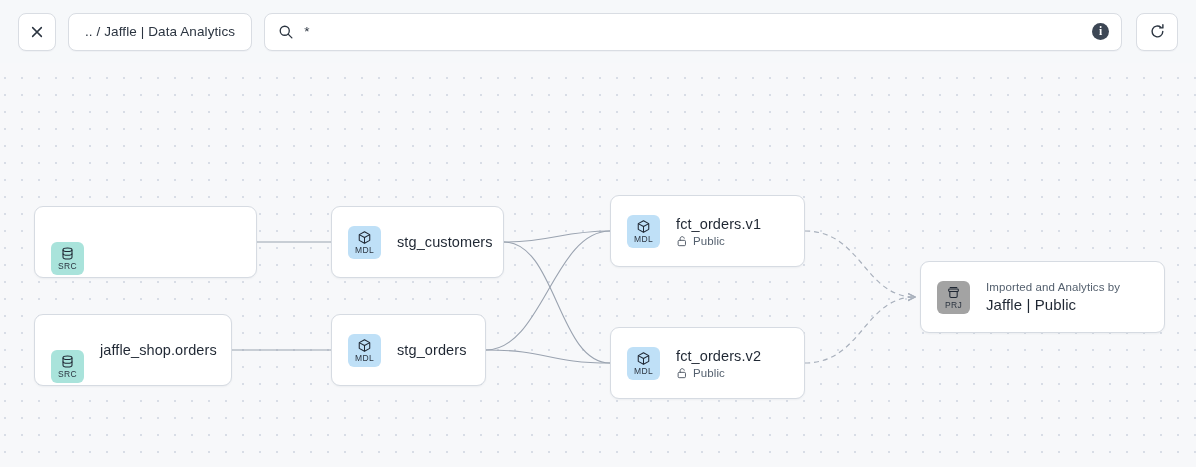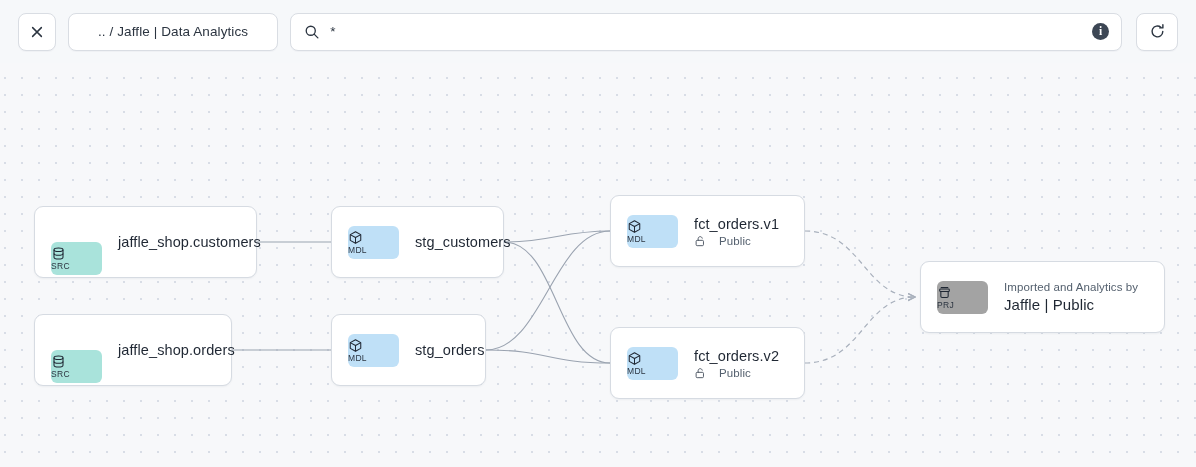--- a/index.html
+++ b/index.html
@@ -55,21 +55,21 @@
     cursor: pointer;
     color: #2b3440;
     flex: none;
     box-shadow: 0 1px 1px rgba(20,30,50,.03);
   }
 
   .close-btn { width: 38px; }
   .refresh-btn { width: 42px; margin-left: 2px; }
 
   .breadcrumb {
-    padding: 0 29px;
+    padding: 0 16px;
     font-size: 13.5px;
     color: #2b3440;
     white-space: nowrap;
     letter-spacing: .1px;
   }
 
   .search-wrap {
     flex: 1 1 auto;
     height: 38px;
     background: #ffffff;
@@ -121,24 +121,25 @@
     display: flex;
     align-items: center;
     padding: 0 16px;
     gap: 16px;
     box-shadow: 0 1px 2px rgba(20,30,50,.05);
     cursor: pointer;
     z-index: 12;
   }
 
   .badge {
-    width: 51px; height: 33px;
+    width: 33px; height: 33px;
     border-radius: 6px;
     display: flex;
     flex-direction: column;
+    align-items: center;
     justify-content: center;
     flex: none;
     gap: 0px;
   }
   .badge svg { display: block; }
   .badge-text {
     font-size: 8.5px;
     letter-spacing: .3px;
     color: #2b3440;
     font-family: "Liberation Sans", sans-serif;
@@ -152,21 +153,21 @@
   .node-body { display: flex; flex-direction: column; justify-content: flex-end; gap: 3px; min-width: 0; }
   .node-title {
     font-size: 14.5px;
     color: #1f2733;
     white-space: nowrap;
     letter-spacing: .1px;
   }
   .node-sub {
     display: flex;
     align-items: center;
-    gap: 13px;
+    gap: 5px;
     font-size: 12px;
     color: #4b5563;
     white-space: nowrap;
   }
   .sub-label-small {
     font-size: 11.5px;
     color: #54606e;
     white-space: nowrap;
     letter-spacing: .1px;
   }
@@ -206,23 +207,20 @@
     </svg>
 
     <div class="node" style="left:34px; top:206px; width:223px; height:72px;">
       <div class="badge badge-src">
         <svg width="15" height="15" viewBox="0 0 20 20">
           <ellipse cx="10" cy="5" rx="6" ry="2.4" fill="none" stroke="#1f2733" stroke-width="1.4"></ellipse>
           <path d="M4,5 L4,15 C4,16.3 6.7,17.4 10,17.4 C13.3,17.4 16,16.3 16,15 L16,5" fill="none" stroke="#1f2733" stroke-width="1.4"></path>
           <path d="M4,10 C4,11.3 6.7,12.4 10,12.4 C13.3,12.4 16,11.3 16,10" fill="none" stroke="#1f2733" stroke-width="1.4"></path>
         </svg>
         <span class="badge-text">SRC</span>
-      </div>
-      <div class="node-body">
-        <div class="node-title">jaffle_shop.customers</div>
       </div>
     </div>
 
     <div class="node" style="left:34px; top:314px; width:198px; height:72px;">
       <div class="badge badge-src">
         <svg width="15" height="15" viewBox="0 0 20 20">
           <ellipse cx="10" cy="5" rx="6" ry="2.4" fill="none" stroke="#1f2733" stroke-width="1.4"></ellipse>
           <path d="M4,5 L4,15 C4,16.3 6.7,17.4 10,17.4 C13.3,17.4 16,16.3 16,15 L16,5" fill="none" stroke="#1f2733" stroke-width="1.4"></path>
           <path d="M4,10 C4,11.3 6.7,12.4 10,12.4 C13.3,12.4 16,11.3 16,10" fill="none" stroke="#1f2733" stroke-width="1.4"></path>
         </svg>

